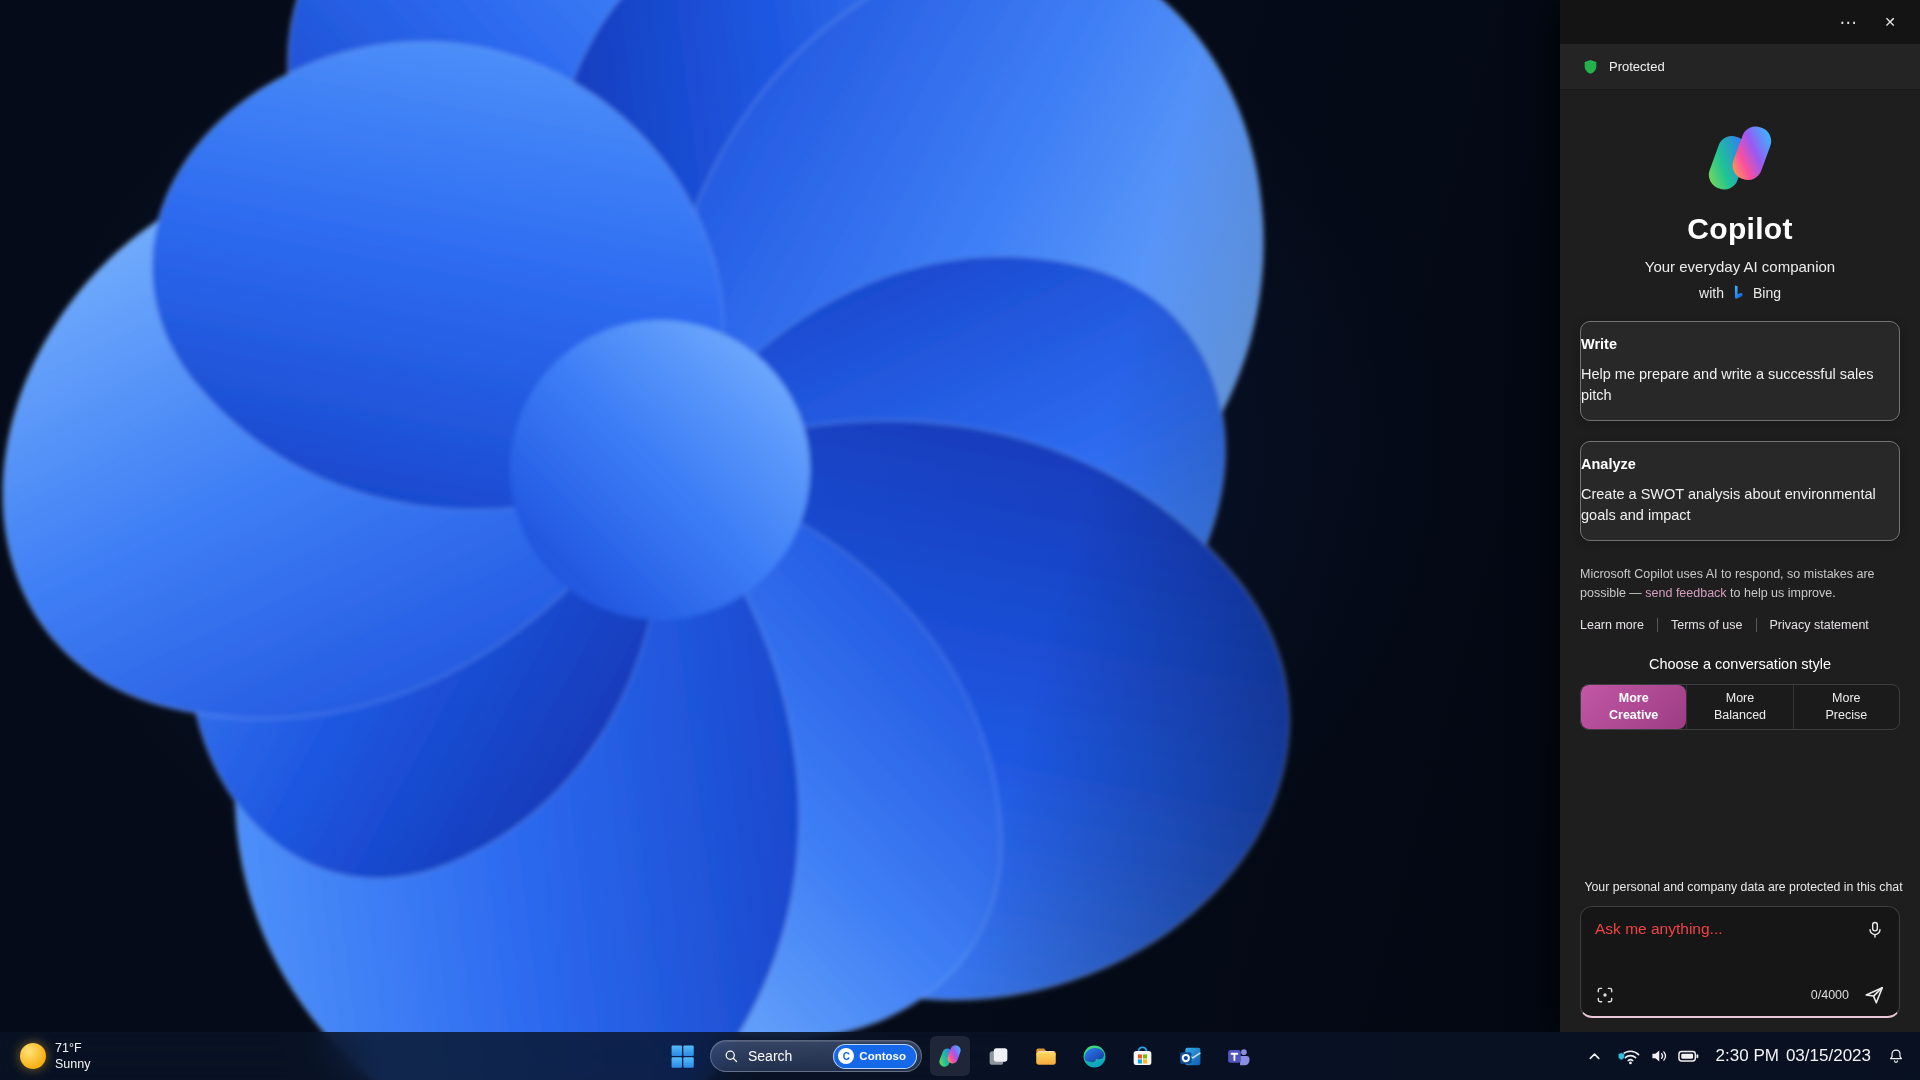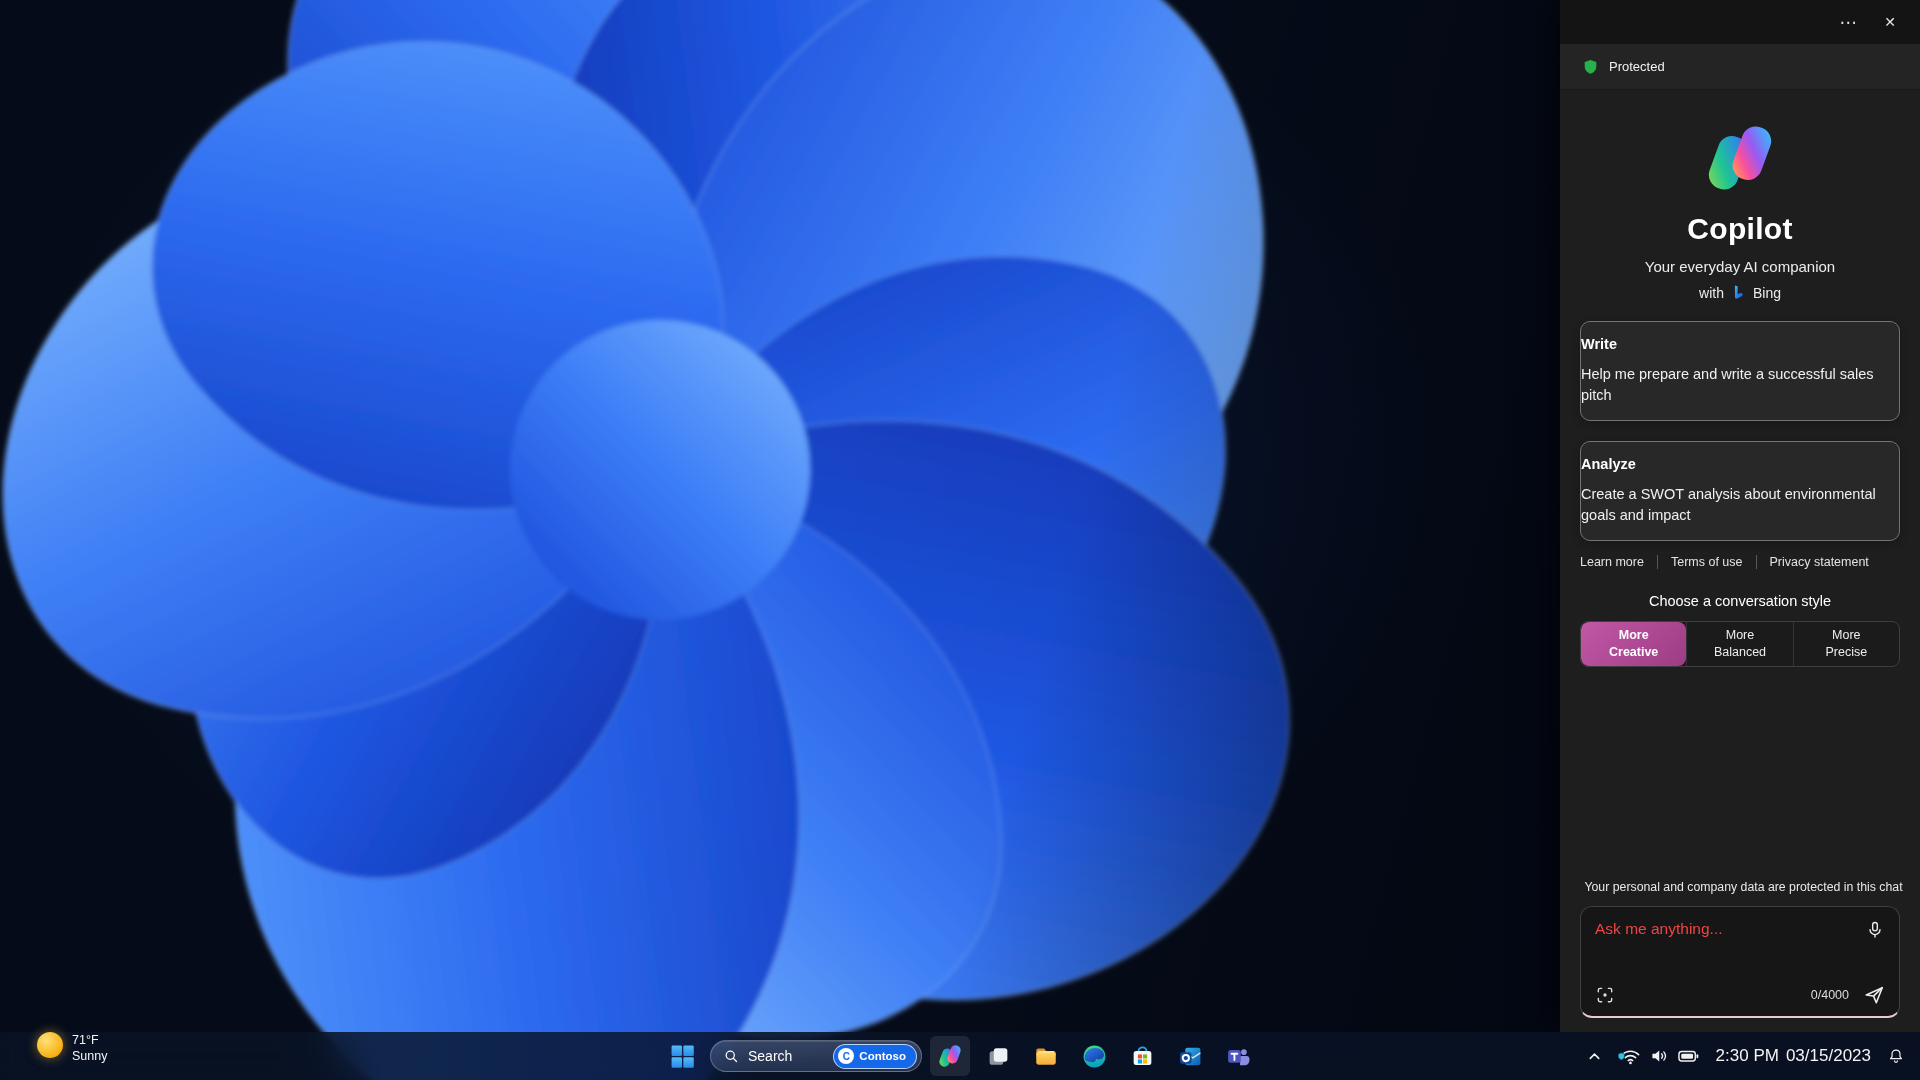--- a/index.html
+++ b/index.html
@@ -63,21 +63,21 @@
     border-radius:12px; height:112px; padding:13px 14px 10px; display:flex; flex-direction:column; }
   .composer-top { display:flex; align-items:flex-start; }
   .composer-placeholder { font-size:15.5px; color:#ef4444; flex:1; cursor:text; }
   .composer-bottom { margin-top:auto; display:flex; align-items:center; }
   .char-counter { margin-left:auto; font-size:12.5px; color:#dcdcdc; }
   .icon-btn { display:grid; place-items:center; cursor:pointer; }
 
   
   .taskbar { position:absolute; left:0; right:0; bottom:0; height:48px; z-index:10;
     background:rgba(10,19,38,0.82); backdrop-filter:blur(22px) saturate(1.3); display:flex; align-items:center; }
-  .tb-weather { position:absolute; left:27px; top:0; height:48px; display:flex; 
+  .tb-weather { position:absolute; left:10px; top:0; height:48px; display:flex; align-items:center;
     gap:9px; padding:0 10px; border-radius:6px; cursor:pointer; }
   .sun { width:26px; height:26px; border-radius:50%;
     background:radial-gradient(circle at 35% 32%, #ffe27a, #f9b115 68%, #e8990c);
     box-shadow:0 0 12px rgba(250,190,40,.5); }
   .weather-text { font-size:12.5px; line-height:1.3; color:#f4f4f4; }
 
   .tb-center { position:absolute; left:50%; top:0; height:48px; transform:translateX(-50%);
     display:flex; align-items:center; gap:8px; }
   .tb-app { width:40px; height:40px; border-radius:6px; display:grid; place-items:center; cursor:pointer; }
   .tb-app.active { background:rgba(255,255,255,.09); }
@@ -215,20 +215,23 @@
 
     <div class="card">
       <div class="card-title">Write</div>
       <div class="card-body">Help me prepare and write a successful sales pitch</div>
     </div>
     <div class="card">
       <div class="card-title">Analyze</div>
       <div class="card-body">Create a SWOT analysis about environmental goals and impact</div>
     </div>
 
+    <div class="disclaimer">
+      <span>Microsoft Copilot uses AI to respond, so mistakes are possible — </span><span class="fb-link">send feedback</span><span> to help us improve.</span>
+    </div>
 
     <div class="footer-links">
       <span class="footer-link">Learn more</span>
       <span class="footer-link">Terms of use</span>
       <span class="footer-link">Privacy statement</span>
     </div>
 
     <div class="style-heading">Choose a conversation style</div>
     <div class="style-control">
       <div class="style-option selected">

